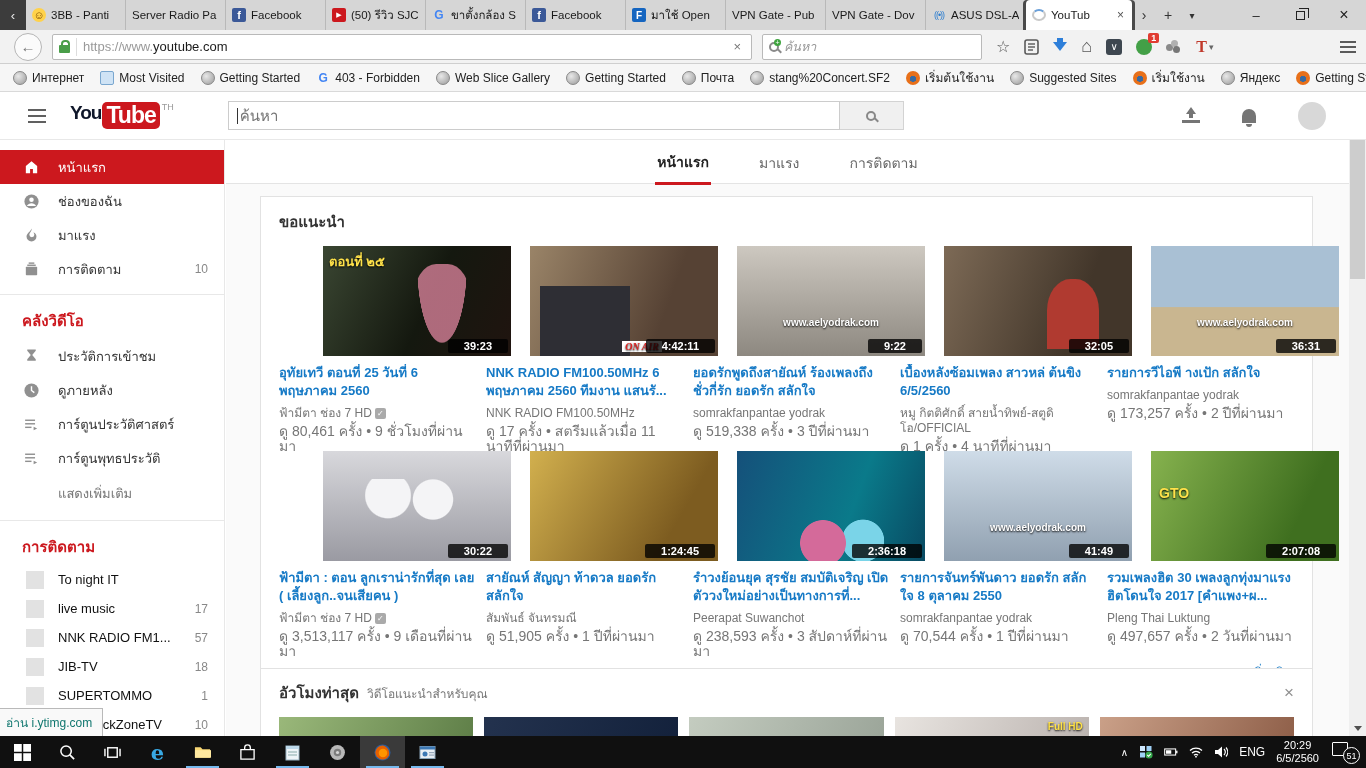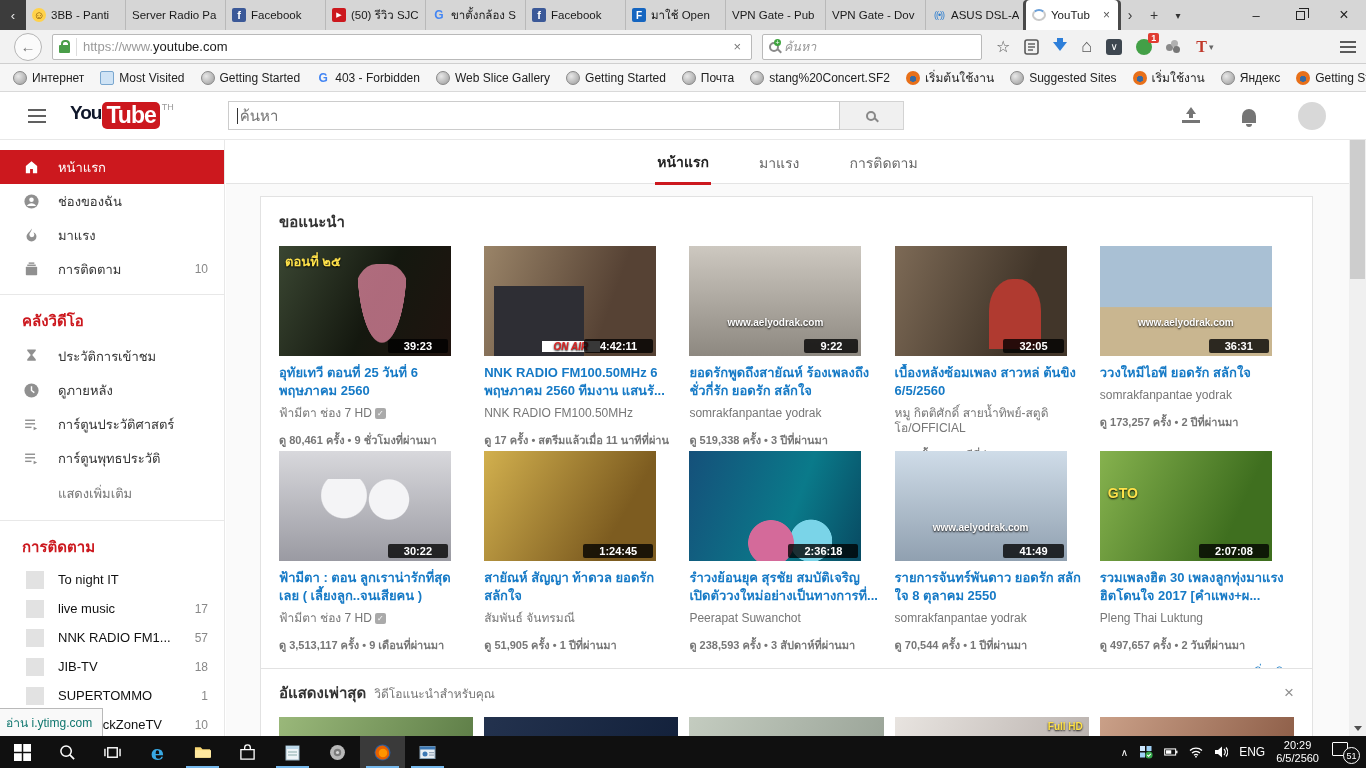--- a/index.html
+++ b/index.html
@@ -8,21 +8,21 @@
 
   
   #tabbar { position:absolute; top:0; left:0; width:1366px; height:30px; background:#d6d6d6;
     display:flex; align-items:stretch; }
   .tab-scroll { width:26px; background:#3c3c3c; color:#e8e8e8; display:flex; align-items:center;
     justify-content:center; font-size:13px; }
   .ff-tab { width:100px; display:flex; align-items:center; gap:5px; padding:0 6px; font-size:11.5px;
     color:#1a1a1a; border-right:1px solid #b9b9b9; overflow:hidden; white-space:nowrap; }
   .ff-tab .tab-label { overflow:hidden; text-overflow:clip; flex:1; }
   .ff-tab.active { background:#fff; border-right:none; border-radius:4px 4px 0 0; position:relative;
-    box-shadow:-3px 0 0 #4a4a4a, 3px 0 0 #4a4a4a; width:92px; }
+    box-shadow:-3px 0 0 #4a4a4a, 3px 0 0 #4a4a4a; width:106px; }
   .fav { width:14px; height:14px; flex:0 0 14px; display:flex; align-items:center; justify-content:center;
     font-size:10px; border-radius:2px; }
   .fav.smiley { background:#ffd24a; color:#7a4a00; border-radius:50%; font-size:11px; }
   .fav.fb { background:#3b5998; color:#fff; font-weight:bold; font-size:11px; }
   .fav.yt { background:#cc181e; color:#fff; font-size:7px; }
   .fav.gg { color:#4285f4; font-weight:bold; font-size:12px; }
   .fav.fblue { background:#1565c0; color:#fff; font-weight:bold; font-size:10px; }
   .fav.wifi { color:#2f7fd0; font-size:9px; letter-spacing:-1px; }
   .fav.spinner { border:2px solid #c9c9c9; border-top-color:#6a9fd8; border-radius:50%; width:12px; height:12px; }
   .tab-close { color:#555; font-size:12px; padding:0 2px; }
@@ -138,34 +138,34 @@
   #yt-main { position:absolute; top:140px; left:226px; width:1123px; height:596px; background:#fafafa; overflow:hidden; }
   #feed-tabs { height:44px; background:#fff; border-bottom:1px solid #e4e4e4; display:flex;
     align-items:center; justify-content:center; gap:46px; }
   .feed-tab { font-size:14px; color:#666; padding:12px 2px 9px; }
   .feed-tab.active { color:#222; font-weight:bold; border-bottom:3px solid #cc181e; }
   .card { background:#fff; border:1px solid #e2e2e2; }
   #card-recommended { position:absolute; left:34px; top:56px; width:1053px; padding:13px 18px 8px; }
   .card-title { font-size:15px; font-weight:bold; color:#333; margin-bottom:12px; }
   .vgrid { display:flex; gap:11px; }
   .vcard { width:196px; }
-  .thumb { width:172px; height:110px; position:relative; overflow:hidden; }
+  .thumb { width:188px; height:110px; position:relative; overflow:hidden;margin-left:44px; }
   .duration { position:absolute; right:3px; bottom:3px; background:rgba(0,0,0,.78); color:#fff;
     font-size:11px; font-weight:bold; padding:1px 16px; border-radius:2px; }
   .overlay-txt { position:absolute; left:5px; bottom:4px; color:#ffe24a; font-size:10px; font-weight:bold;
     text-shadow:0 1px 2px #000; }
   .overlay-txt.center { left:50%; transform:translateX(-50%); bottom:28px; color:#fff; }
-  .overlay-txt.onair { color:#d22; background:#fff; padding:0 12px; font-style:italic; left:auto; right:56px; }
+  .overlay-txt.onair { color:#d22; background:#fff; padding:0 3px; font-style:italic; left:auto; right:56px;font-family:Liberation Serif, serif; }
   .vtext { padding-top:8px; height:95px; }
   .vtitle { font-size:13px; font-weight:bold; color:#167ac6; line-height:18px; max-height:36px;
     overflow:hidden; display:-webkit-box; -webkit-line-clamp:2; -webkit-box-orient:vertical; }
   .vchannel { font-size:12px; color:#767676; margin-top:6px; line-height:15px; overflow-wrap:anywhere; }
   .vbadge { display:inline-block; width:11px; height:11px; background:#aaa; color:#fff; font-size:8px;
     line-height:11px; text-align:center; border-radius:2px; vertical-align:middle; margin-left:3px; }
-  .vmeta { font-size:11px; color:#767676; margin-top:12px; line-height:15px;font-weight:bold; }
+  .vmeta { font-size:14px; color:#767676; margin-top:3px; line-height:15px; }
   #show-more-link { text-align:right; font-size:13px; color:#167ac6; padding:6px 2px 4px; }
   #card-latest { position:absolute; left:34px; top:528px; width:1053px; height:120px; padding:12px 18px; }
   #latest-head { display:flex; align-items:baseline; gap:8px; }
   #latest-title { font-size:15px; font-weight:bold; color:#333; }
   #latest-sub { font-size:12px; color:#767676; }
   #latest-close { margin-left:auto; color:#909090; font-size:17px; }
   #latest-strip { display:flex; gap:11px; margin-top:12px; }
   .bthumb { width:196px; height:60px; position:relative; }
   .bthumb .overlay-txt { top:4px; bottom:auto; right:6px; left:auto; color:#ffe24a; }
 
@@ -593,21 +593,21 @@
           <div class="vchannel">หมู กิตติศักดิ์ สายน้ำทิพย์-สตูดิโอ/OFFICIAL</div>
           <div class="vmeta">ดู 1 ครั้ง • 4 นาทีที่ผ่านมา</div>
         </div>
       </div>
       <div class="vcard">
         <div class="thumb t5">
           <span class="overlay-txt center">www.aelyodrak.com</span>
           <span class="duration">36:31</span>
         </div>
         <div class="vtext">
-          <div class="vtitle">ววงใหมีไอพี ยอดรัก สลักใจ</div>
+          <div class="vtitle">รายการวีไอพี างเปัก สลักใจ</div>
           <div class="vchannel">somrakfanpantae yodrak</div>
           <div class="vmeta">ดู 173,257 ครั้ง • 2 ปีที่ผ่านมา</div>
         </div>
       </div>
     </div>
 
     <div class="vgrid">
       <div class="vcard">
         <div class="thumb t6">
           <span class="duration">30:22</span>
@@ -660,21 +660,21 @@
           <div class="vmeta">ดู 497,657 ครั้ง • 2 วันที่ผ่านมา</div>
         </div>
       </div>
     </div>
 
     <div id="show-more-link">แสดงเพิ่มเติม</div>
   </div>
 
   <div id="card-latest" class="card">
     <div id="latest-head">
-      <span id="latest-title">อัแสดงเพ่าสุด</span>
+      <span id="latest-title">อัวโมงท่าสุด</span>
       <span id="latest-sub">วิดีโอแนะนำสำหรับคุณ</span>
       <span id="latest-close">×</span>
     </div>
     <div id="latest-strip">
       <div class="bthumb b1">
           <span class="overlay-txt"></span>
         </div>
       <div class="bthumb b2">
           <span class="overlay-txt"></span>
         </div>

